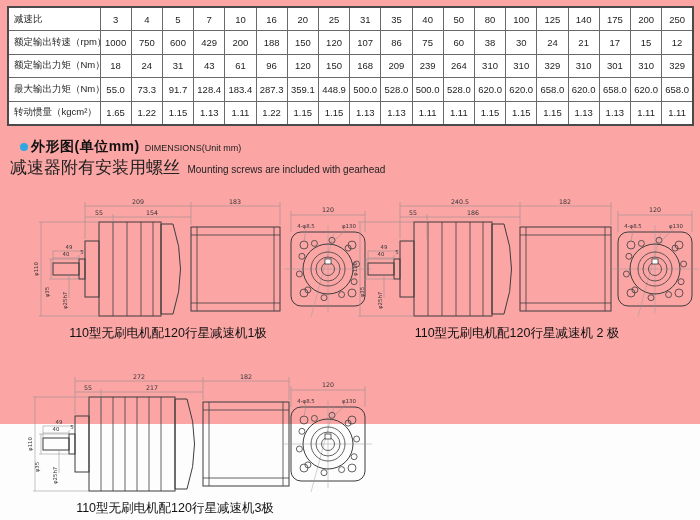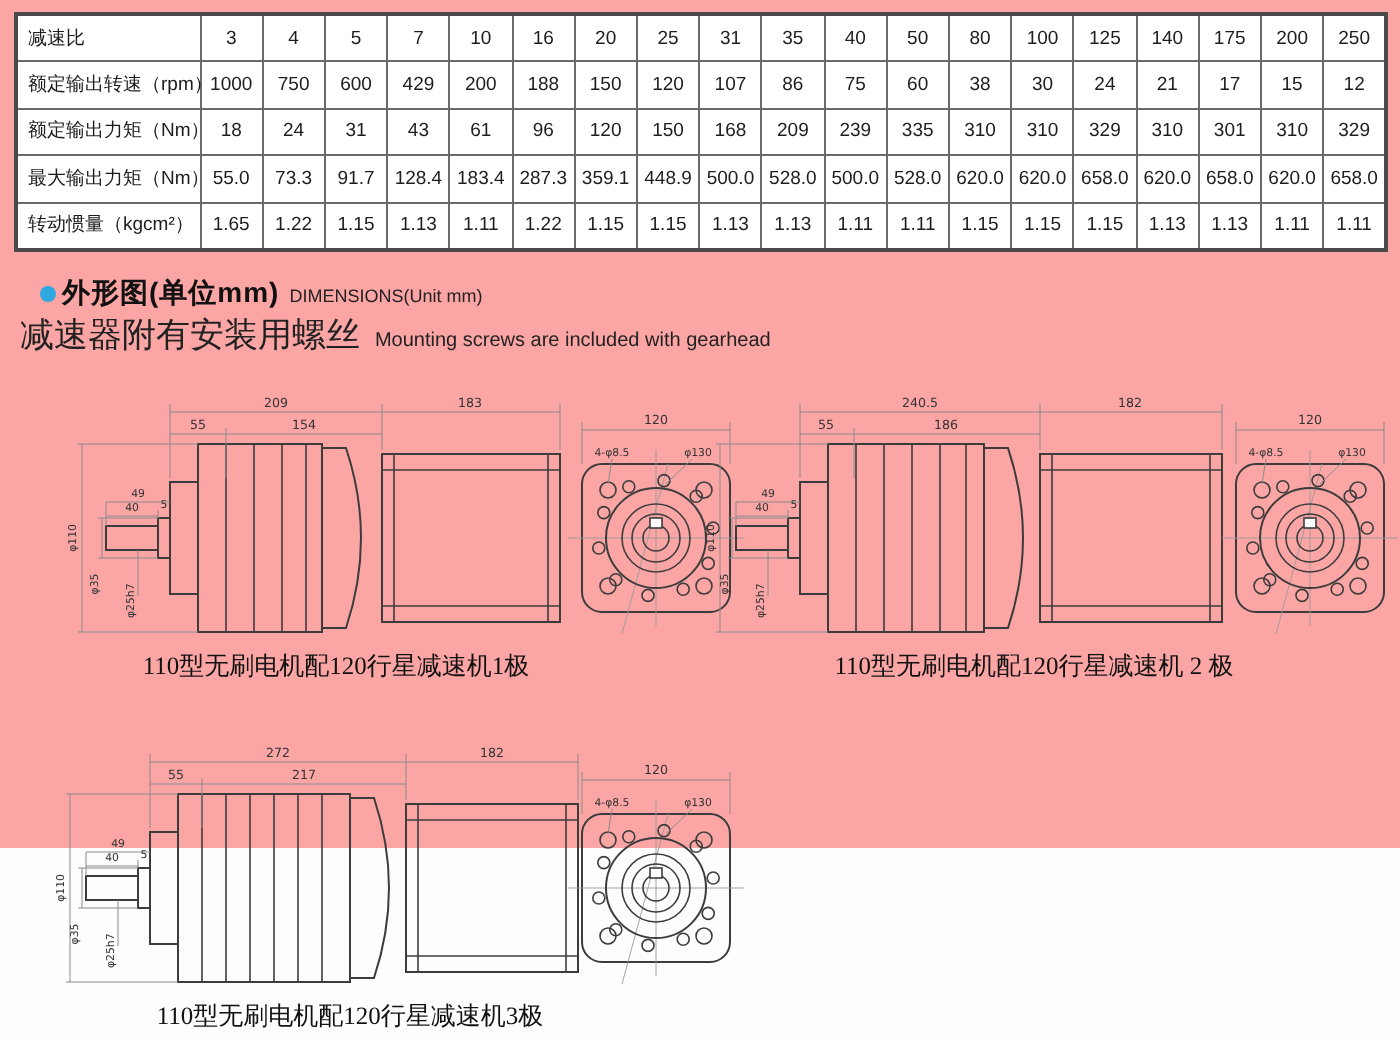--- a/index.html
+++ b/index.html
@@ -25,21 +25,21 @@
 
   
   .drawing { position:absolute; }
   .drawing svg { display:block; }
   svg .ln  { stroke:#3c3c3c; stroke-width:1; fill:none; }
   svg .ln2 { stroke:#3c3c3c; stroke-width:.8; fill:none; }
   svg .tn  { stroke:#8a8a8a; stroke-width:.5; fill:none; }
   svg .cl  { stroke:#9a9a9a; stroke-width:.45; fill:none; }
   svg text { font-family:"DejaVu Sans",sans-serif; font-size:6.3px; fill:#333; }
   svg text.t5 { font-size:5.4px; }
-  .caption { font-family:Liberation Serif, serif; font-size:12.5px; color:#111;
+  .caption { font-family:Liberation Sans, sans-serif; font-size:12.5px; color:#111;
              text-align:center; margin-top:1px; }
 </style>
 </head>
 <body>
 
 <div class="page">
 
   <table class="spec">
     <tbody id="spec-body">
         <tr>
@@ -92,21 +92,21 @@
           <td>24</td>
           <td>31</td>
           <td>43</td>
           <td>61</td>
           <td>96</td>
           <td>120</td>
           <td>150</td>
           <td>168</td>
           <td>209</td>
           <td>239</td>
-          <td>335</td>
+          <td>264</td>
           <td>310</td>
           <td>310</td>
           <td>329</td>
           <td>310</td>
           <td>301</td>
           <td>310</td>
           <td>329</td>
         </tr>
         <tr>
           <td class="rowhead">最大输出力矩（Nm）</td>

